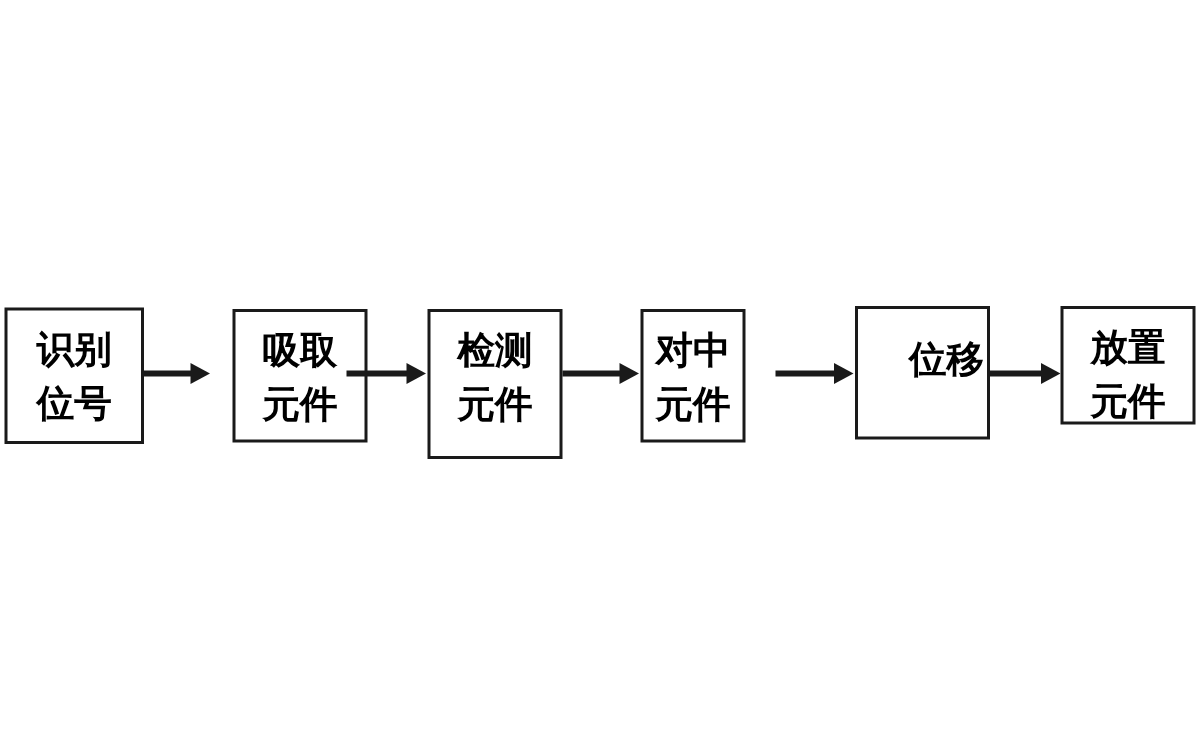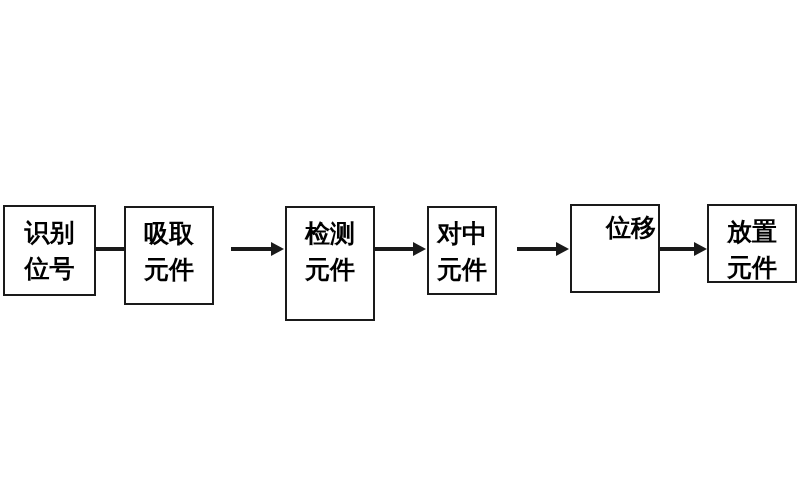--- a/index.html
+++ b/index.html
@@ -37,21 +37,21 @@
     text-align: center;
     color: #000000;
     font-family: "DejaVu Serif", "Liberation Serif", serif;
     font-weight: bold;
     font-size: 25px;
     line-height: 36px;
     letter-spacing: 0px;
     white-space: pre-line;
   }
   .node-label.single {
-    top: 4px;
+    top: 16px;
     padding-left: 32px;
   }
   .arrow {
     position: absolute;
     height: 14px;
   }
   .arrow .shaft {
     position: absolute;
     left: 0;
     top: 5px;
@@ -77,31 +77,31 @@
     <div class="node" style="left:3px; top:205px; width:93px; height:91px;">
       <div class="node-label">识别
 位号</div>
     </div>
 
     <div class="arrow" style="left:96px; top:242px; width:45px;">
       <div class="shaft" style="width:32px;"></div>
       <div class="head" style="left:31px;"></div>
     </div>
 
-    <div class="node" style="left:124px; top:206px; width:90px; height:99px;">
+    <div class="node" style="left:155px; top:206px; width:90px; height:89px;">
       <div class="node-label">吸取
 元件</div>
     </div>
 
     <div class="arrow" style="left:231px; top:242px; width:55px;">
       <div class="shaft" style="width:41px;"></div>
       <div class="head" style="left:40px;"></div>
     </div>
 
-    <div class="node" style="left:285px; top:206px; width:90px; height:115px;">
+    <div class="node" style="left:285px; top:206px; width:90px; height:100px;">
       <div class="node-label">检测
 元件</div>
     </div>
 
     <div class="arrow" style="left:375px; top:242px; width:53px;">
       <div class="shaft" style="width:39px;"></div>
       <div class="head" style="left:38px;"></div>
     </div>
 
     <div class="node" style="left:427px; top:206px; width:70px; height:89px;">

